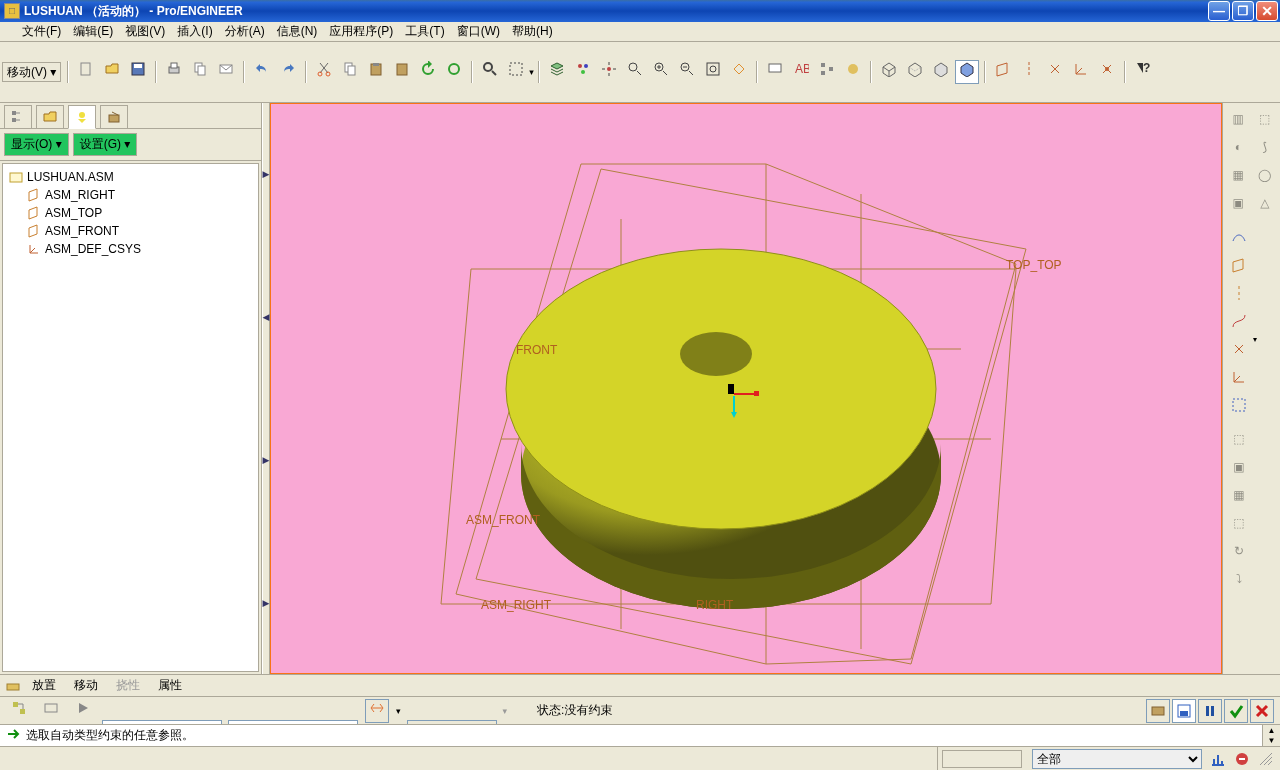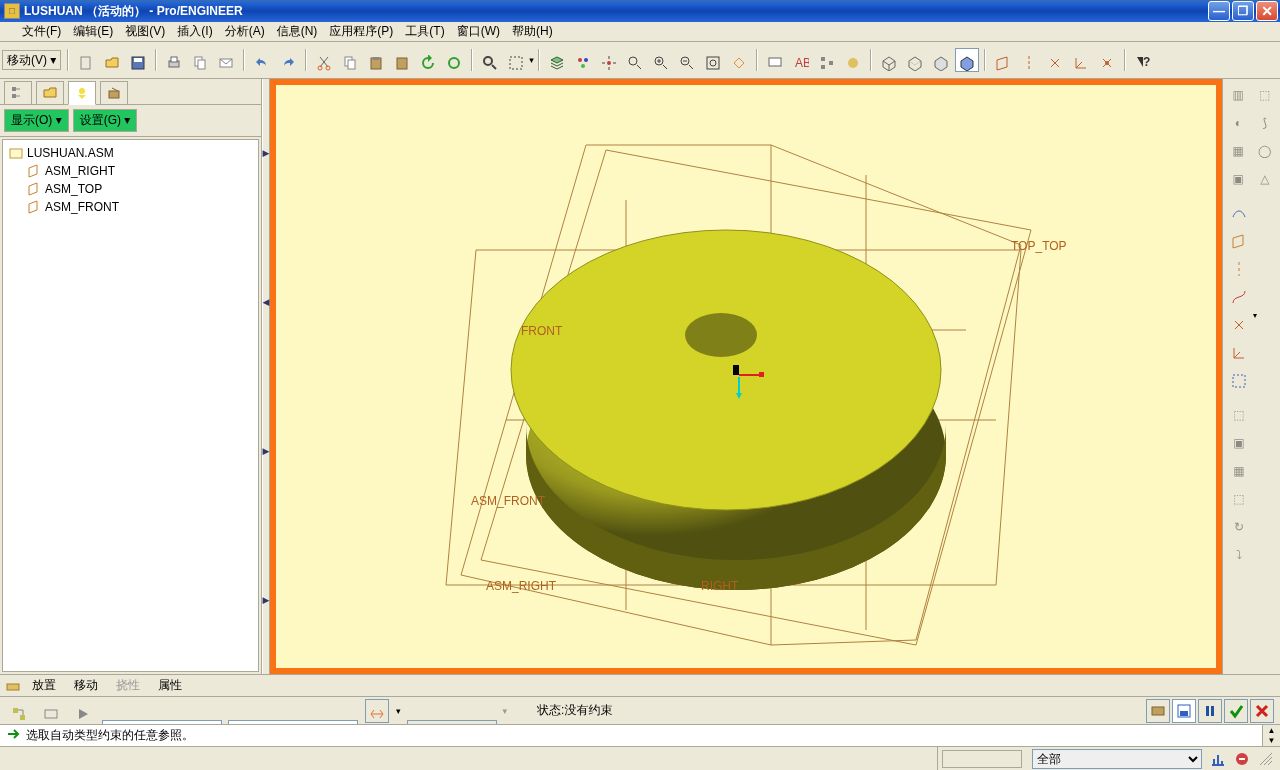--- a/index.html
+++ b/index.html
@@ -13,21 +13,21 @@
 .titlebar .winbtn { width:22px; height:20px; border-radius:3px; border:1px solid #fff; display:flex; align-items:center; justify-content:center; font-family:Arial; font-weight:bold; }
 .winbtn.min,.winbtn.max { background:linear-gradient(#6fa1e6,#2a5fd0); color:#fff; }
 .winbtn.close { background:linear-gradient(#f08d7a,#d64b2f); color:#fff; font-size:14px; }
 
 
 .menubar { height:20px; background:#ece9d8; display:flex; align-items:center; padding:0 16px; border-bottom:1px solid #aca899; }
 .menubar .mitem { padding:2px 6px; cursor:default; }
 
 
 .toolbar-row { background:#ece9d8; border-bottom:1px solid #aca899; display:flex; align-items:center; padding:2px 2px; flex-wrap:nowrap; }
-.tbtn { width:24px; height:24px; border:1px solid transparent; display:inline-flex; align-items:flex-end; justify-content:center; margin:4px 1px; }
+.tbtn { width:24px; height:24px; border:1px solid transparent; display:inline-flex; align-items:flex-start; justify-content:center; margin:16px 1px; }
 .tbtn svg { width:16px; height:16px; }
 .tsep { width:2px; height:22px; border-left:1px solid #aca899; border-right:1px solid #fff; margin:0 4px; }
 .tdrop { padding:1px 4px; border:1px solid #aca899; background:#ece9d8; height:20px; display:inline-flex; align-items:center; margin-right:2px; cursor:default; }
 
 
 .mainrow { flex:1; display:flex; position:relative; overflow:hidden; }
 
 
 .leftpanel { width:262px; background:#ece9d8; display:flex; flex-direction:column; border-right:1px solid #aca899; }
 .left-tabs { height:26px; display:flex; gap:4px; padding:2px 4px; border-bottom:1px solid #aca899; }
@@ -39,21 +39,21 @@
 .tree { padding:4px 2px; }
 .tree .node { display:flex; align-items:center; height:18px; padding-left:4px; }
 .tree .node .ticon2 { width:14px; height:14px; margin-right:4px; display:inline-flex; align-items:center; justify-content:center; }
 .tree .indent { margin-left:18px; }
 
 
 .vsash { width:8px; background:#ece9d8; display:flex; flex-direction:column; align-items:center; justify-content:space-around; border-right:1px solid #aca899; border-left:1px solid #fff; }
 .vsash .arrow { font-size:9px; color:#336; }
 
 
-.viewport { flex:1; background:#fef9c3; border:6px solid #f97316; position:relative; overflow:hidden; }
+.viewport { flex:1; background:#f9a8d4; border:1px solid #f97316; position:relative; overflow:hidden; }
 .viewport svg { position:absolute; top:0; left:0; }
 
 
 .righttb { width:58px; background:#ece9d8; border-left:1px solid #aca899; display:flex; flex-direction:column; padding:2px; }
 .righttb .rrow { display:flex; }
 .righttb .rbtn { width:26px; height:26px; border:1px solid transparent; display:flex; align-items:center; justify-content:center; margin:1px; }
 .righttb .rbtn.dis { opacity:0.4; }
 .righttb .rsep { height:6px; }
 
 
@@ -401,20 +401,28 @@
             <span>ASM_TOP</span>
           </div>
         <div class="node indent">
             <span class="ticon2">
               <svg viewBox="0 0 14 14">
                 <path d="M2 4l8-3v9l-8 3z" fill="none" stroke="#c88030"></path>
               </svg>
             </span>
             <span>ASM_FRONT</span>
           </div>
+        <div class="node indent">
+            <span class="ticon2">
+              <svg viewBox="0 0 14 14">
+                <path d="M3 11V3M3 11h8M3 11l5-5" stroke="#c06030"></path>
+              </svg>
+            </span>
+            <span>ASM_DEF_CSYS</span>
+          </div>
       </div>
     </div>
   </div>
 
   <div class="vsash">
     <span class="arrow">▶</span>
       <span class="arrow">◀</span>
       <span class="arrow">▶</span>
       <span class="arrow">▶</span>
   </div>

